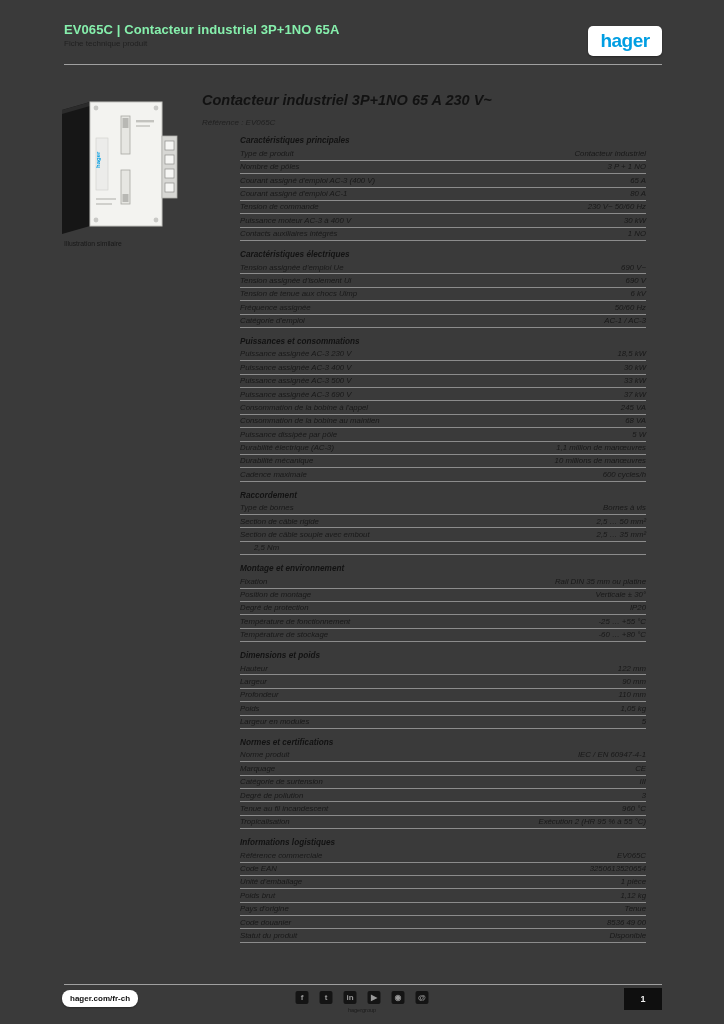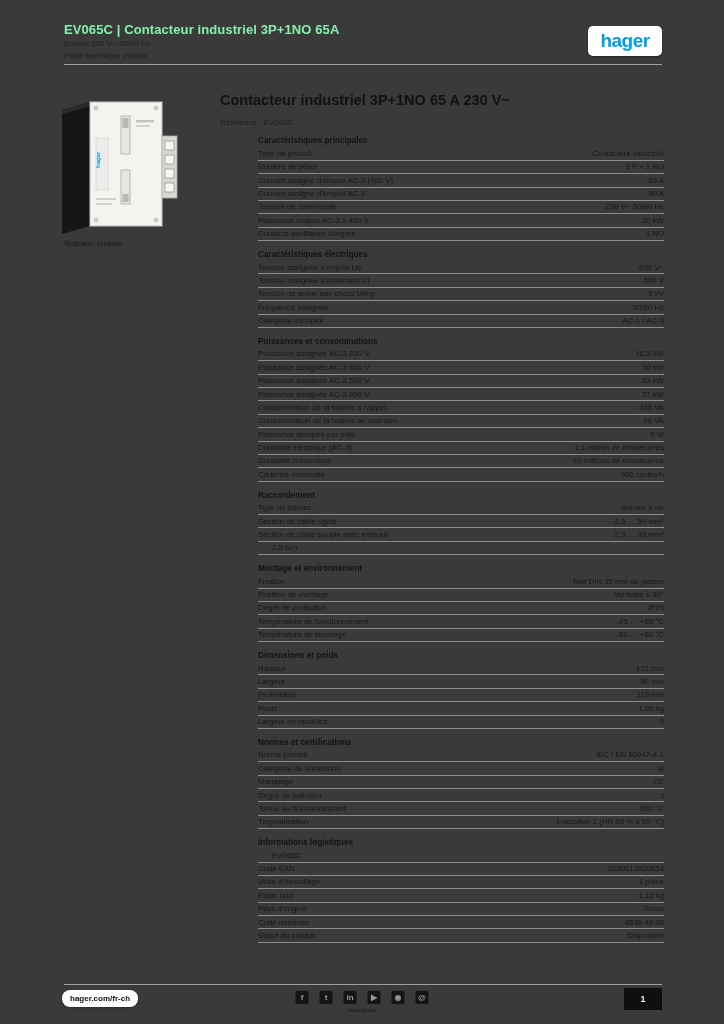--- a/index.html
+++ b/index.html
@@ -25,21 +25,21 @@
     display:flex;align-items:center;justify-content:center;
     box-shadow:0 1px 2px rgba(0,0,0,.35);
   }
   .logo-chip span{color:#009ee2;font-weight:bold;font-size:19px;letter-spacing:-.5px;}
 
   
   .product-figure{position:absolute;left:60px;top:94px;width:120px;height:142px;}
   .product-caption{position:absolute;left:64px;top:240px;font-size:6.8px;color:#181818;}
 
   
-  .main{position:absolute;left:220px;top:92px;width:444px;}
+  .main{position:absolute;left:202px;top:92px;width:444px;font-style:italic;}
   .main-title{font-size:14.5px;font-weight:bold;color:#121212;line-height:1.2;}
   .main-ref{font-size:8px;color:#202020;margin-top:9px;}
   .section{margin-top:7px;margin-left:38px;}
   .section-header{font-size:8.2px;font-weight:bold;color:#121212;margin:9px 0 2px 0;}
   .spec-row{
     display:flex;justify-content:flex-start;align-items:baseline;
     padding:1.6px 0;
     border-bottom:1px solid rgba(222,222,222,.5);
     font-size:7.8px;line-height:1.18;
   }
@@ -78,21 +78,20 @@
     display:flex;align-items:center;justify-content:center;
   }
 </style>
 </head>
 <body>
 
 <div class="page">
 
   <div class="header-text">
     <div class="header-title">EV065C | Contacteur industriel 3P+1NO 65A</div>
-    <div class="header-sub">Bobine 230 V~ 50/60 Hz</div>
     <div class="header-sub">Fiche technique produit</div>
   </div>
   <div class="logo-chip">
     <span>hager</span>
   </div>
   <div class="header-rule"></div>
 
   <div class="product-figure">
     <svg width="120" height="142" viewBox="0 0 120 142">
 
@@ -293,43 +292,44 @@
             <span class="spec-value">5</span>
           </div>
         </div>
         <div class="section">
           <div class="section-header">Normes et certifications</div>
           <div class="spec-row">
             <span class="spec-label">Norme produit</span>
             <span class="spec-value">IEC / EN 60947-4-1</span>
           </div>
           <div class="spec-row">
+            <span class="spec-label">Marquage</span>
+            <span class="spec-value">CE</span>
+          </div>
+          <div class="spec-row">
             <span class="spec-label">Catégorie de surtension</span>
             <span class="spec-value">III</span>
           </div>
           <div class="spec-row">
-            <span class="spec-label">Marquage</span>
-            <span class="spec-value">CE</span>
-          </div>
-          <div class="spec-row">
             <span class="spec-label">Degré de pollution</span>
             <span class="spec-value">3</span>
           </div>
           <div class="spec-row">
             <span class="spec-label">Tenue au fil incandescent</span>
             <span class="spec-value">960 °C</span>
           </div>
           <div class="spec-row">
             <span class="spec-label">Tropicalisation</span>
             <span class="spec-value">Exécution 2 (HR 95 % à 55 °C)</span>
           </div>
         </div>
         <div class="section">
           <div class="section-header">Informations logistiques</div>
           <div class="spec-row">
+            <span class="spec-label">Référence commerciale</span>
             <span class="spec-value">EV065C</span>
           </div>
           <div class="spec-row">
             <span class="spec-label">Code EAN</span>
             <span class="spec-value">3250613520654</span>
           </div>
           <div class="spec-row">
             <span class="spec-label">Unité d'emballage</span>
             <span class="spec-value">1 pièce</span>
           </div>

